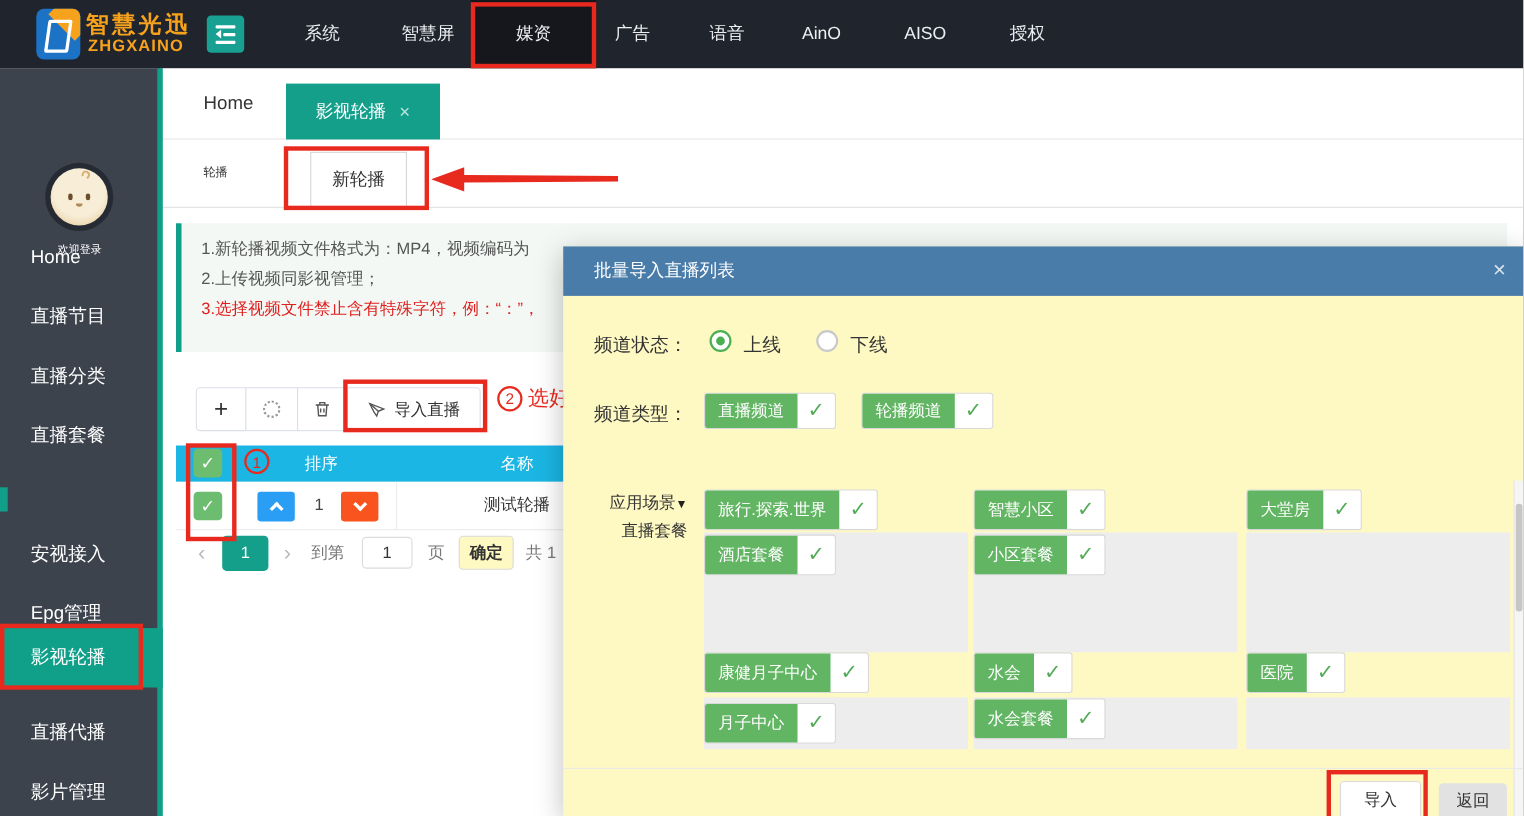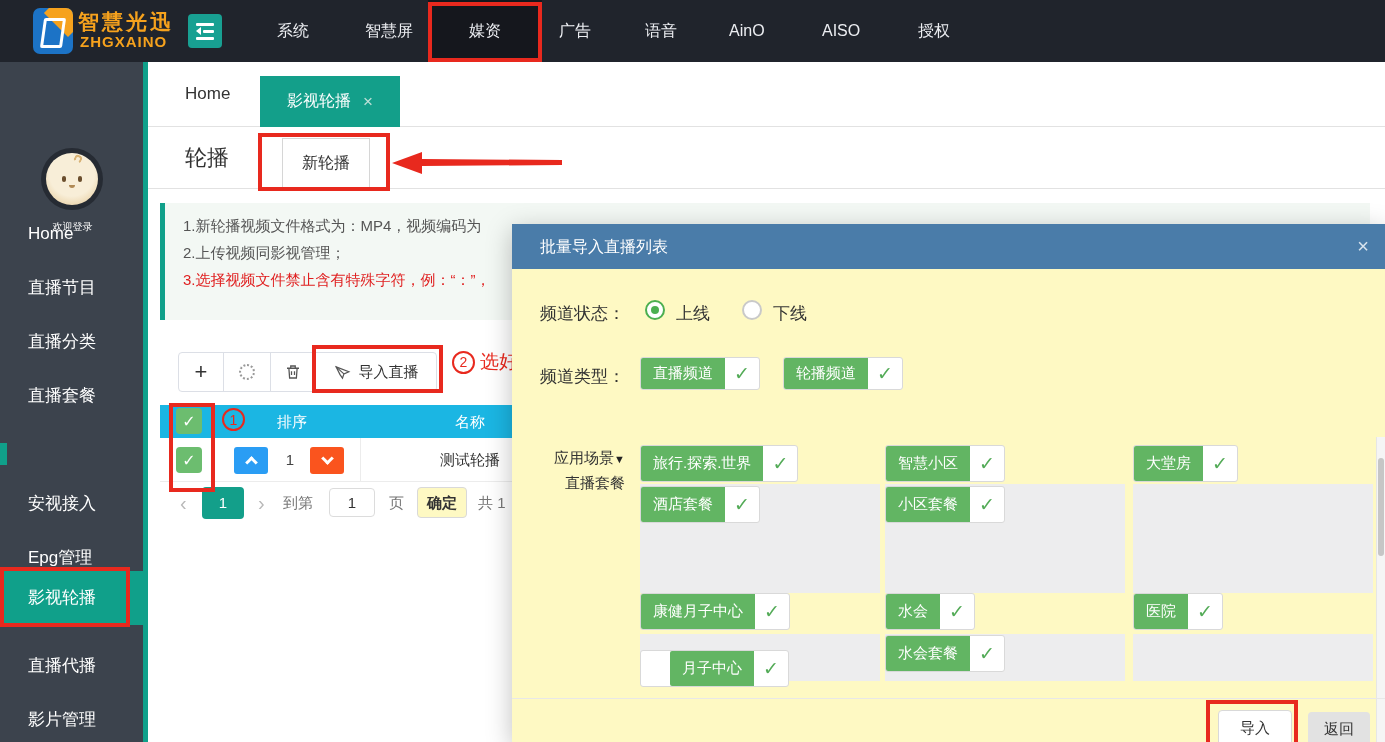--- a/index.html
+++ b/index.html
@@ -34,21 +34,21 @@
   .avatar .curl { position:absolute; left:28px; top:2px; width:8px; height:8px; border:2px solid #d8b275; border-radius:50%; border-bottom-color:transparent; transform:rotate(25deg); }
   .welcome { position:absolute; left:0; top:158px; width:145px; text-align:center; color:#fff; font-size:10px; }
   .side-item { position:absolute; left:0; width:145px; height:54px; line-height:54px; padding-left:28px; color:#fff; font-size:17px; cursor:pointer; }
   .side-item.active { background:#10a08a; width:148px; }
 
   
   .strip { position:absolute; left:145px; width:1240px; background:#fff; border-bottom:1px solid #e2e2e2; }
   #tab-home { position:absolute; left:185px; top:62px; height:64px; line-height:64px; font-size:17px; color:#333; cursor:pointer; }
   #tab-active { position:absolute; left:260px; top:76px; width:140px; height:51px; background:#139f8a; color:#fff; font-size:16px; display:flex; align-items:center; justify-content:center; gap:12px; cursor:pointer; }
   #tab-active .x { color:#bfe0d8; font-size:17px; }
-  #subtab-first { position:absolute; left:185px; top:127px; height:61px; line-height:61px; font-size:22px; color:#333; cursor:pointer; }
+  #subtab-first { position:absolute; left:185px; top:127px; height:61px; line-height:61px; font-size:11px; color:#333; cursor:pointer; }
   #subtab-active { position:absolute; left:282px; top:138px; width:88px; height:51px; background:#fff; border:1px solid #d6d6d6; display:flex; align-items:center; justify-content:center; font-size:16px; color:#333; cursor:pointer; }
 
   
   #notice { position:absolute; left:160px; top:203px; width:1210px; height:117px; background:#f3f8f4; border-left:5px solid #10a08a; padding:14px 0 0 18px; }
   #notice p { font-size:15px; color:#555; margin-bottom:8px; }
   #notice p.red { color:#e02020; }
 
   
   #toolbar { position:absolute; left:178px; top:352px; display:flex; }
   .tbtn { height:40px; border:1px solid #dcdfe6; background:#fff; display:flex; align-items:center; justify-content:center; margin-left:-1px; color:#555; cursor:pointer; }
@@ -295,21 +295,21 @@
         <span class="chk">✓</span>
     </div>
     <div class="chip" style="left:373px; top:369px;">
       <span class="lbl">水会</span>
         <span class="chk">✓</span>
     </div>
     <div class="chip" style="left:621px; top:369px;">
       <span class="lbl">医院</span>
         <span class="chk">✓</span>
     </div>
-    <div class="chip" style="left:128px; top:426px;padding-left:29px;">
+    <div class="chip" style="left:128px; top:415px;">
       <span class="lbl">月子中心</span>
         <span class="chk">✓</span>
     </div>
     <div class="chip" style="left:373px; top:411px;">
       <span class="lbl">水会套餐</span>
         <span class="chk">✓</span>
     </div>
 
     <div id="m-scrolltrack"></div>
     <div id="m-scrollthumb"></div>

